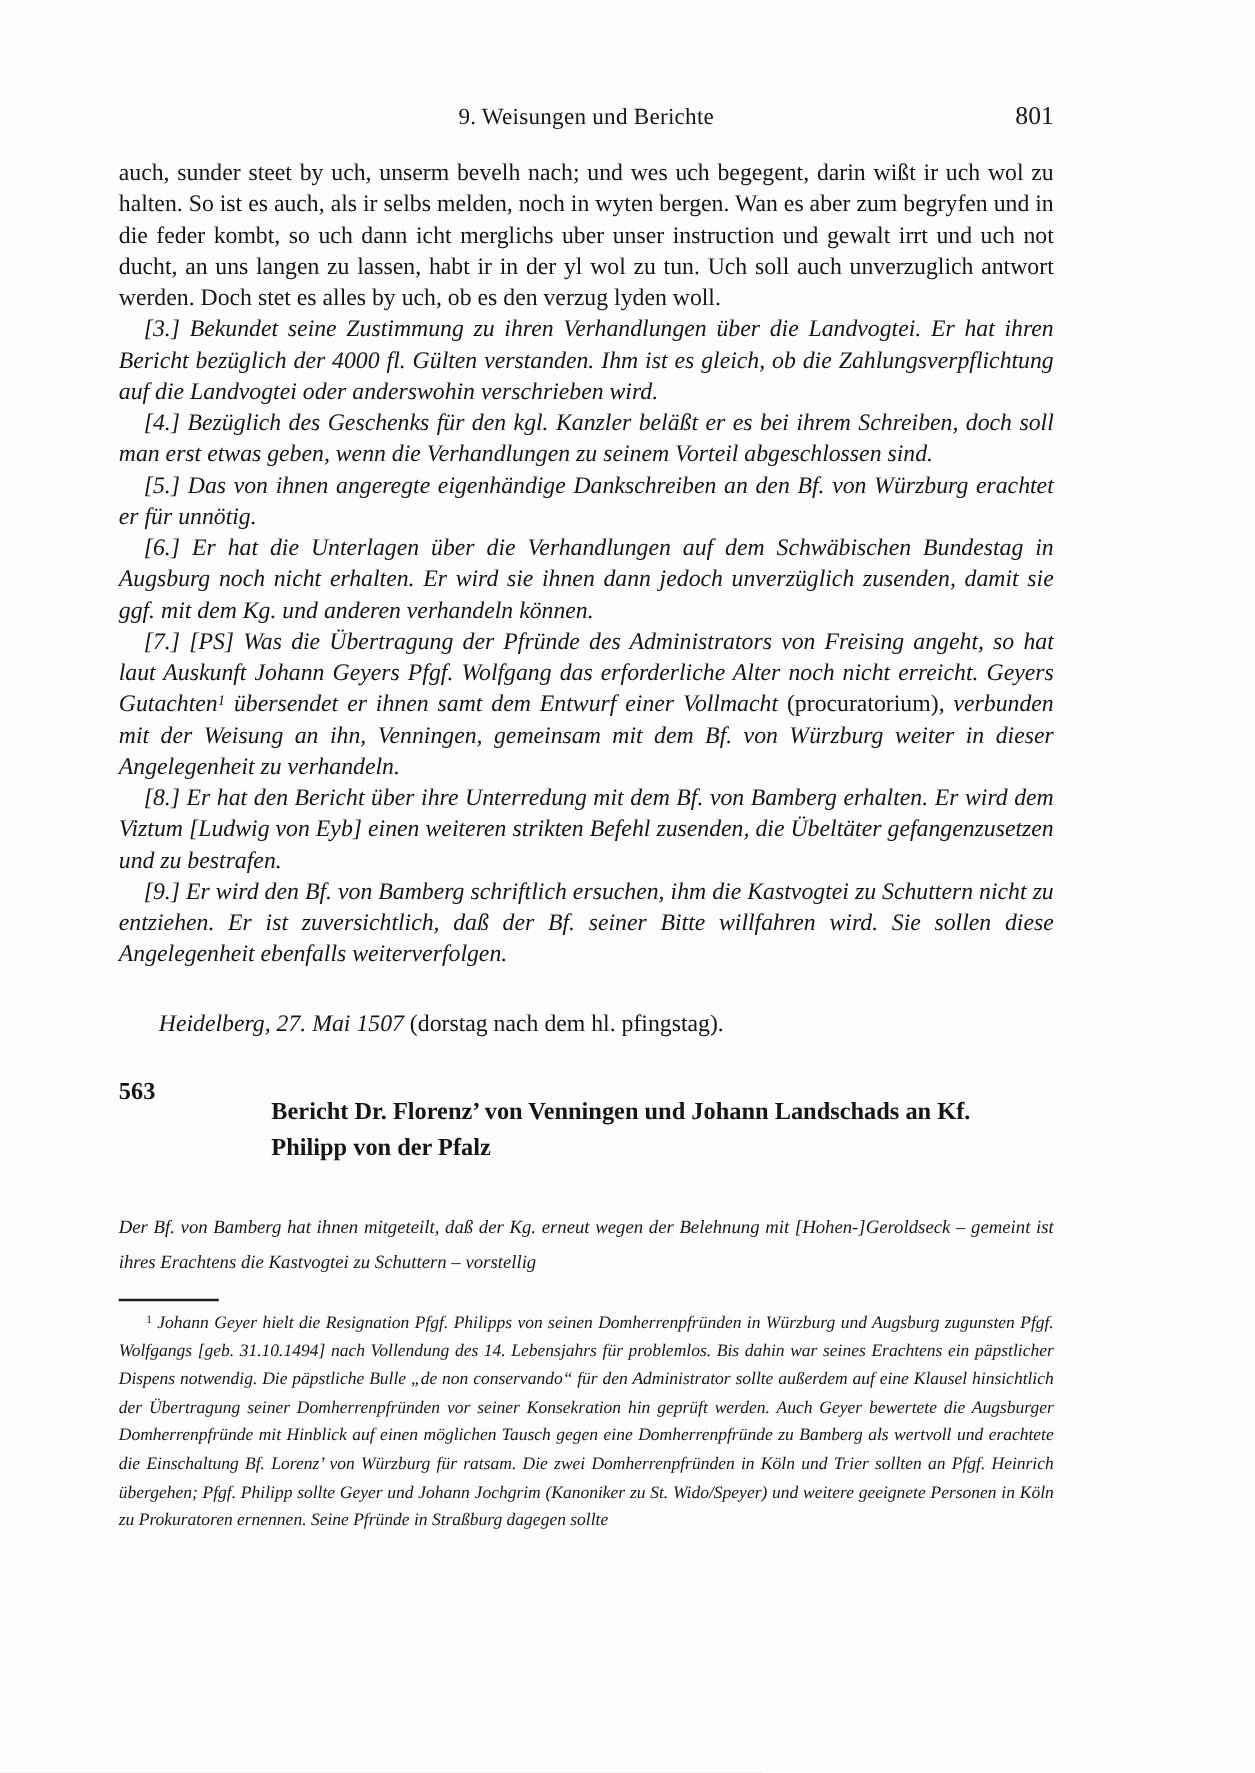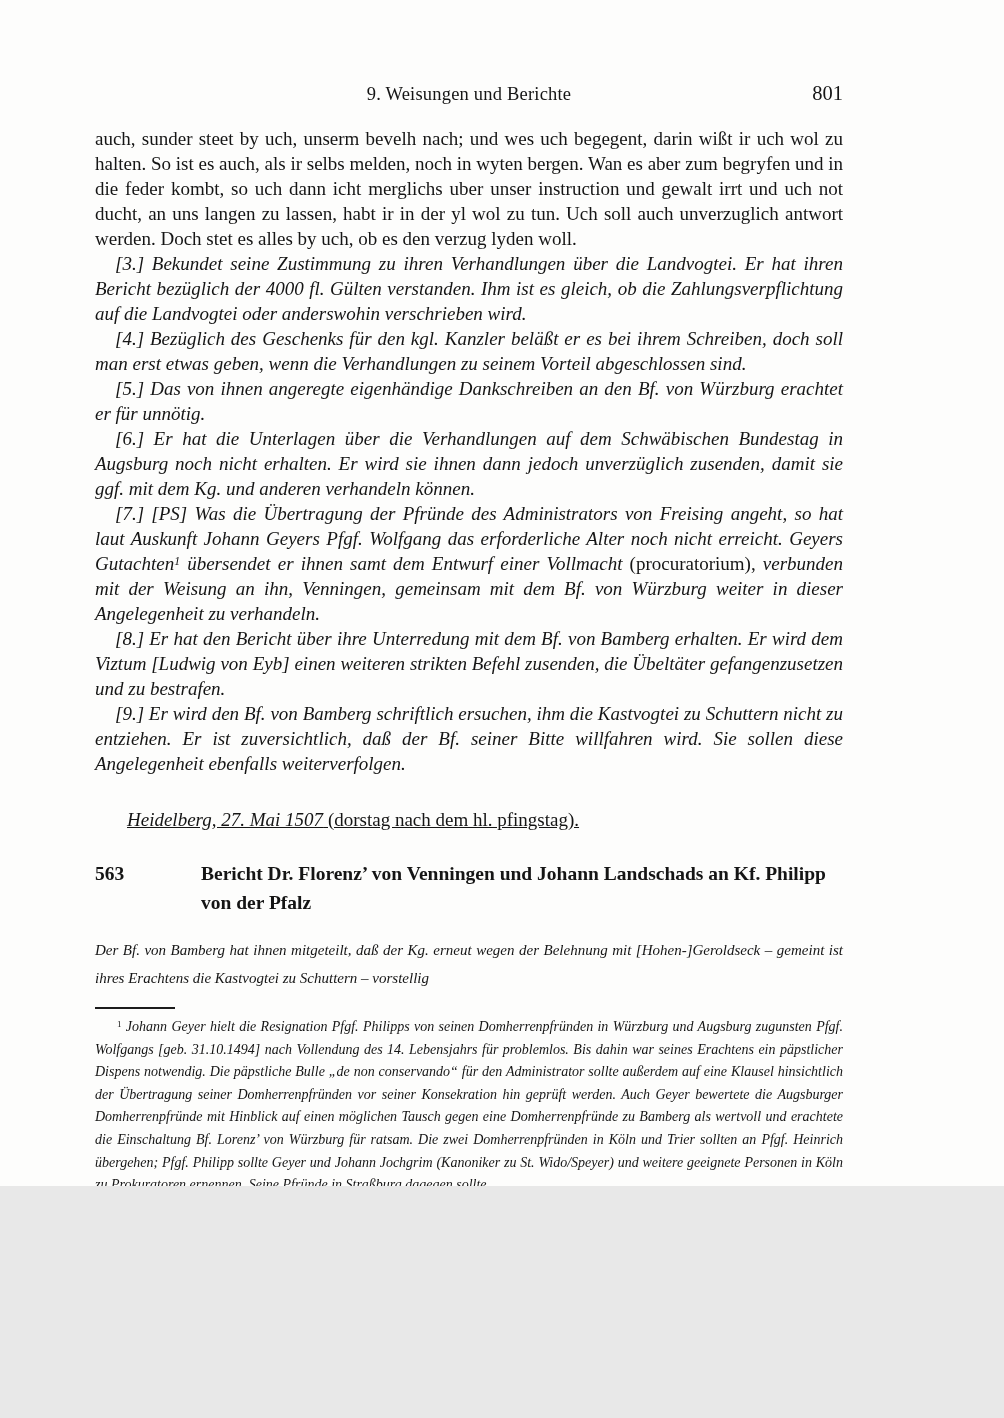--- a/index.html
+++ b/index.html
@@ -3,21 +3,21 @@
 <meta charset="utf-8">
 <style>
   html, body {
     margin: 0;
     padding: 0;
     background: #e8e8e8;
   }
   .page {
     position: relative;
     width: 1004px;
-    height: 1186px;
+    height: 1418px;
     background: #fdfdfc;
     color: #151515;
     font-family: "Liberation Serif", "DejaVu Serif", serif;
     overflow: hidden;
   }
   .content {
     position: absolute;
     left: 95px;
     top: 84px;
     width: 748px;
@@ -59,36 +59,35 @@
     line-height: 0;
   }
   .dateline {
     margin-top: 31px;
     margin-left: 32px;
   }
   .dateline p {
     font-size: 19px;
     line-height: 25px;
     text-align: left;
-    text-decoration: underline;
   }
   .docheading {
     display: flex;
     margin-top: 27px;
     font-weight: bold;
     font-size: 19.5px;
     line-height: 29px;
     gap: 46px;
   }
   .docheading .dnum {
     flex: none;
     width: 60px;
   }
   .docheading h2 {
-    margin: 0;
+    margin: 16px;
     flex: 1;
     font-size: inherit;
     line-height: inherit;
     font-weight: inherit;
   }
   .summary {
     margin-top: 19px;
     font-size: 15px;
     line-height: 28px;
     font-style: italic;

